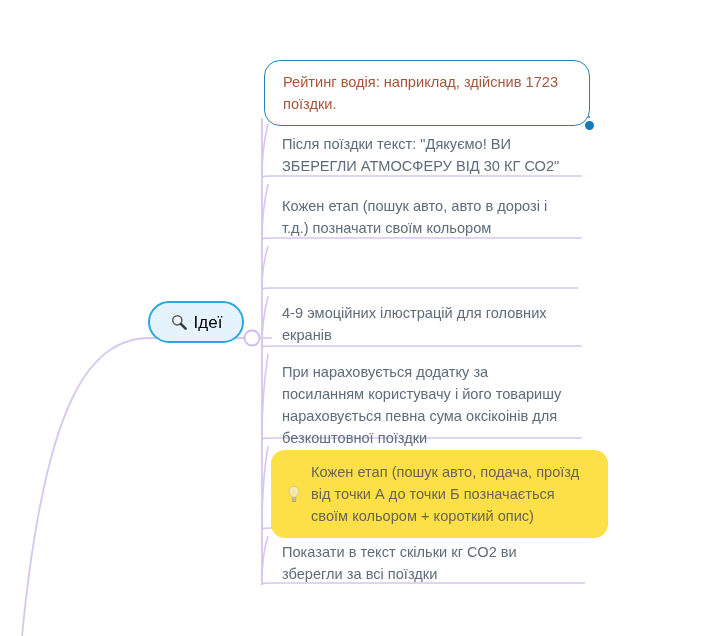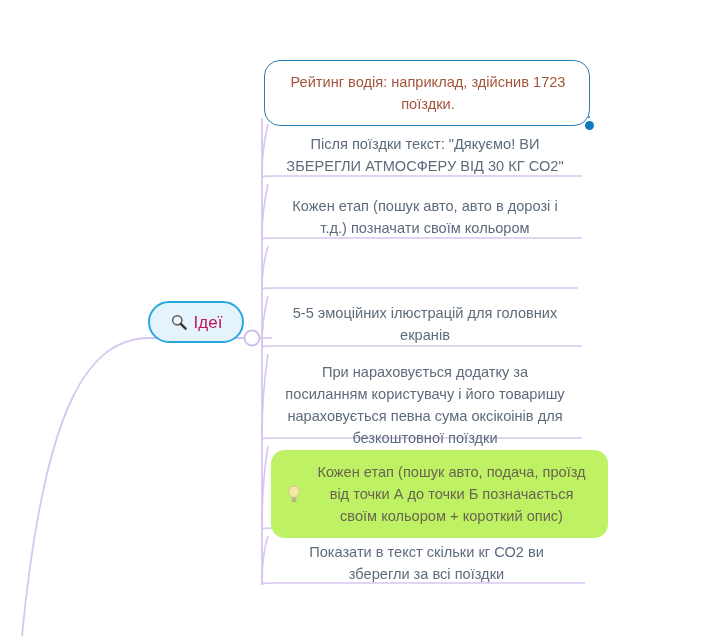--- a/index.html
+++ b/index.html
@@ -38,41 +38,40 @@
     border: 2px solid #29a8e0;
     border-radius: 21px;
     display: flex;
     align-items: center;
     justify-content: center;
     gap: 6px;
     z-index: 5;
   }
   .root-label {
     font-size: 17px;
-    color: #be185d;
+    color: #000000;
     line-height: 1;
     white-space: nowrap;
   }
   .magnifier {
     display: block;
   }
 
   
   .branch {
     position: absolute;
     box-sizing: border-box;
     z-index: 4;
   }
   .branch .btext {
     font-size: 14.6px;
     line-height: 22px;
     color: #5d6b7b;
     padding: 9px 14px 8px 18px;
     white-space: pre-line;
-    text-align: center;
   }
   
   .branch.selected {
     border: 1.6px solid #2b7fb8;
     border-radius: 16px;
     background: #ffffff;
   }
   .branch.selected .btext {
     color: #a4553a;
     padding: 10px 16px 10px 18px;
@@ -81,21 +80,21 @@
     position: absolute;
     width: 9px;
     height: 9px;
     border-radius: 50%;
     background: #1379be;
     right: -4.5px;
     bottom: -4.5px;
   }
   
   .branch.highlight {
-    background: #bef264;
+    background: #fde047;
     border-radius: 14px;
   }
   .branch.highlight .btext {
     color: #6a6450;
     padding: 11px 16px 11px 40px;
   }
   .bulb-icon {
     position: absolute;
     left: 15px;
     top: 50%;
@@ -156,21 +155,21 @@
   <div class="branch" style="left:264px; top:124px; width:318px;">
     <div class="btext">Після поїздки текст: "Дякуємо! ВИ ЗБЕРЕГЛИ АТМОСФЕРУ ВІД 30 КГ СО2"</div>
   </div>
 
   <div class="branch" style="left:264px; top:186px; width:318px;">
     <div class="btext">Кожен етап (пошук авто, авто в дорозі і т.д.) позначати своїм кольором</div>
   </div>
 
 
   <div class="branch" style="left:264px; top:293px; width:318px;">
-    <div class="btext">5-5 эмоційних ілюстрацій для головних екранів</div>
+    <div class="btext">4-9 эмоційних ілюстрацій для головних екранів</div>
   </div>
 
   <div class="branch" style="left:264px; top:352px; width:318px;">
     <div class="btext">При нараховується додатку за посиланням користувачу і його товаришу нараховується певна сума оксікоінів для безкоштовної поїздки</div>
   </div>
 
   <div class="branch highlight" style="left:271px; top:450px; width:337px;">
     <svg class="bulb-icon" width="16" height="20" viewBox="0 0 16 20">
       <path d="M8 2.2c-3 0-5.1 2.2-5.1 5 0 2 1.1 3.2 1.9 4.2.5.6.8 1 .8 1.6h4.8c0-.6.3-1 .8-1.6.8-1 1.9-2.2 1.9-4.2 0-2.8-2.1-5-5.1-5z" fill="#f6e6a8" stroke="#d9c88a" stroke-width="1"></path>
       <rect x="5.6" y="13.3" width="4.8" height="3.1" rx="0.7" fill="#bdb49a"></rect>

